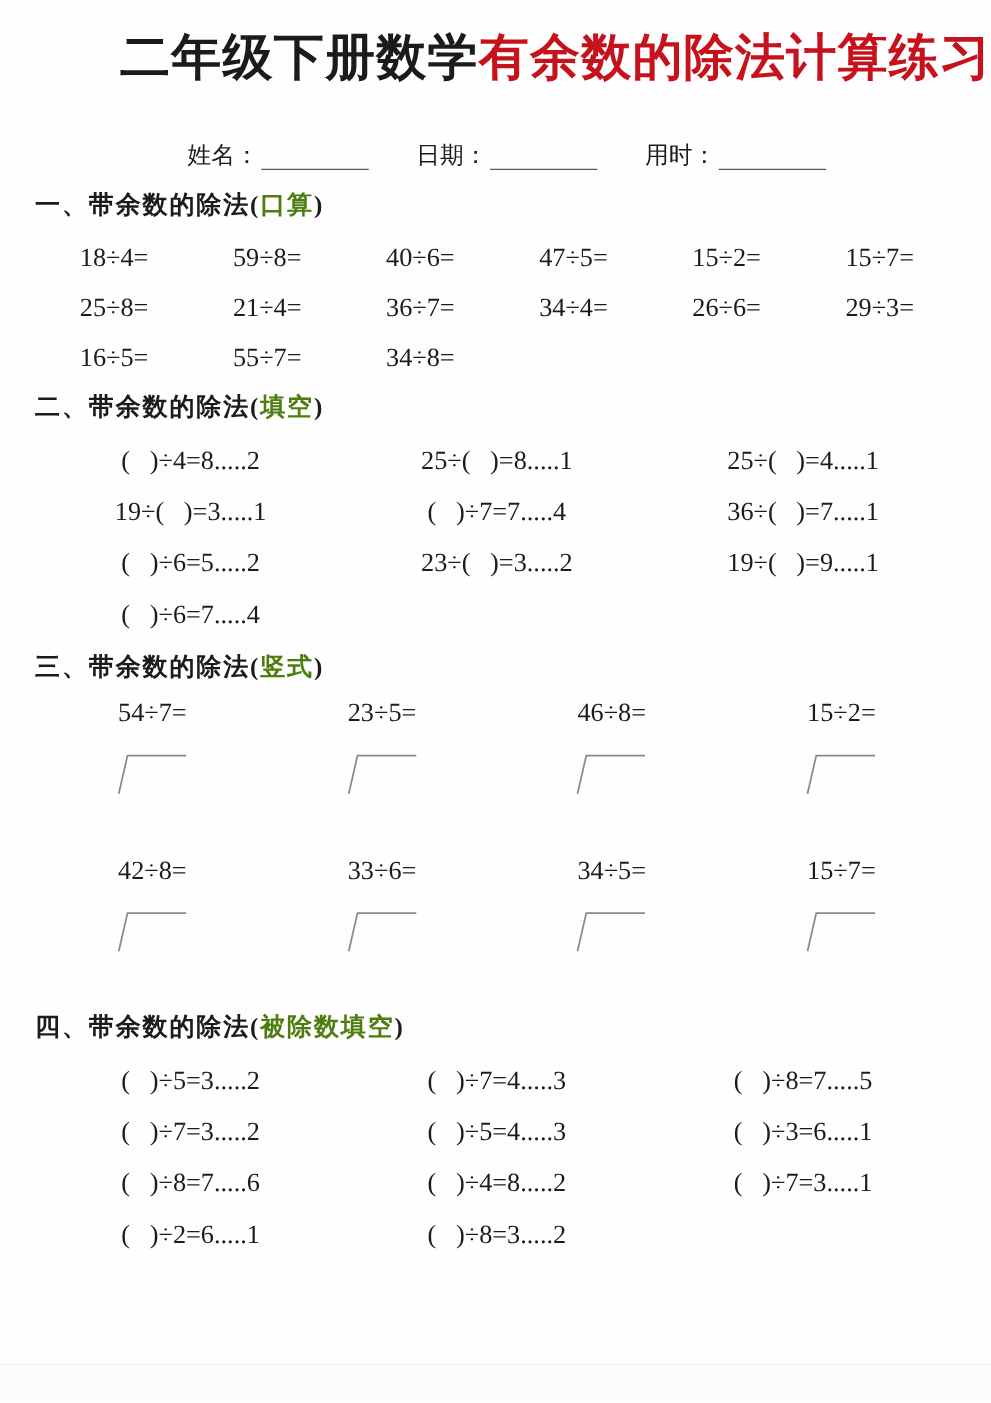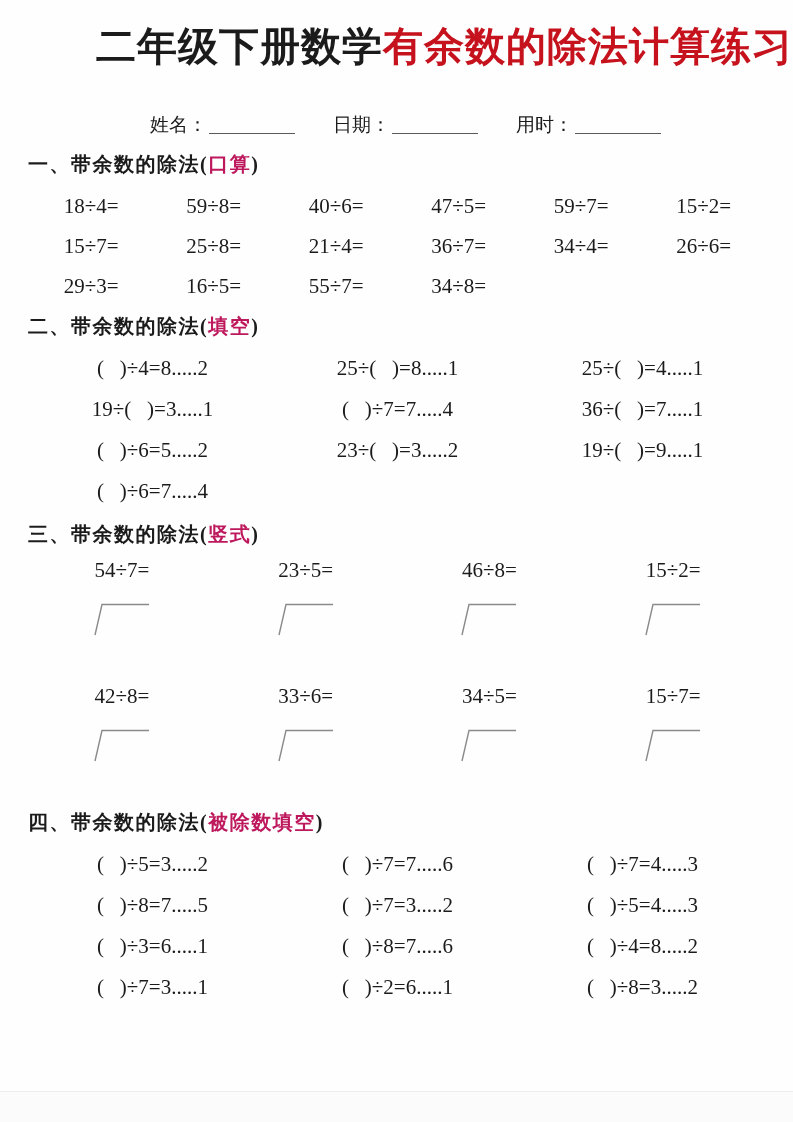--- a/index.html
+++ b/index.html
@@ -23,35 +23,35 @@
     white-space: nowrap;
   }
   .title .red { color: #c5121c; }
   .meta-row {
     margin: 42px 0 0 150px;
     display: flex;
     gap: 38px;
     font-size: 19px;
     line-height: 26px;
   }
-  .meta-item { display: flex; align-items: flex-start; }
+  .meta-item { display: flex; align-items: center; }
   .blank {
     display: inline-block;
     width: 86px; height: 22px;
     border-bottom: 1.5px solid #5a5a5a;
     margin-left: 2px;
   }
   .sec-header {
     margin-left: 28px;
     font-size: 20px;
     line-height: 28px;
     font-weight: 600;
     letter-spacing: 1.5px;
   }
-  .sec-header .orange { color: #be185d; text-align: right; }
+  .sec-header .orange { color: #4d7c0f; text-align: right; }
   .grid4 {
     display: grid;
     grid-template-columns: repeat(6, 1fr);
     margin: 8px 28px 0 30px;
   }
   .grid3 {
     display: grid;
     grid-template-columns: repeat(3, 1fr);
     margin: 8px 28px 0 30px;
   }
@@ -113,21 +113,20 @@
 </div>
 
 <div class="sec-header mt-s1">
   <span>一、带余数的除法(</span><span class="orange">口算</span><span>)</span>
 </div>
 <div class="grid4">
   <div class="cell">18÷4=</div>
   <div class="cell">59÷8=</div>
   <div class="cell">40÷6=</div>
   <div class="cell">47÷5=</div>
-  <div class="cell">59÷7=</div>
   <div class="cell">15÷2=</div>
   <div class="cell">15÷7=</div>
   <div class="cell">25÷8=</div>
   <div class="cell">21÷4=</div>
   <div class="cell">36÷7=</div>
   <div class="cell">34÷4=</div>
   <div class="cell">26÷6=</div>
   <div class="cell">29÷3=</div>
   <div class="cell">16÷5=</div>
   <div class="cell">55÷7=</div>
@@ -208,21 +207,20 @@
         <polyline points="57,2.5 10,2.5 3,33" fill="none" stroke="#8a8a8a" stroke-width="1.4"></polyline>
       </svg>
   </div>
 </div>
 
 <div class="sec-header mt-s4">
   <span>四、带余数的除法(</span><span class="orange">被除数填空</span><span>)</span>
 </div>
 <div class="grid3">
   <div class="cell">(&nbsp;&nbsp;&nbsp;)÷5=3.....2</div>
-  <div class="cell">(&nbsp;&nbsp;&nbsp;)÷7=7.....6</div>
   <div class="cell">(&nbsp;&nbsp;&nbsp;)÷7=4.....3</div>
   <div class="cell">(&nbsp;&nbsp;&nbsp;)÷8=7.....5</div>
   <div class="cell">(&nbsp;&nbsp;&nbsp;)÷7=3.....2</div>
   <div class="cell">(&nbsp;&nbsp;&nbsp;)÷5=4.....3</div>
   <div class="cell">(&nbsp;&nbsp;&nbsp;)÷3=6.....1</div>
   <div class="cell">(&nbsp;&nbsp;&nbsp;)÷8=7.....6</div>
   <div class="cell">(&nbsp;&nbsp;&nbsp;)÷4=8.....2</div>
   <div class="cell">(&nbsp;&nbsp;&nbsp;)÷7=3.....1</div>
   <div class="cell">(&nbsp;&nbsp;&nbsp;)÷2=6.....1</div>
   <div class="cell">(&nbsp;&nbsp;&nbsp;)÷8=3.....2</div>

